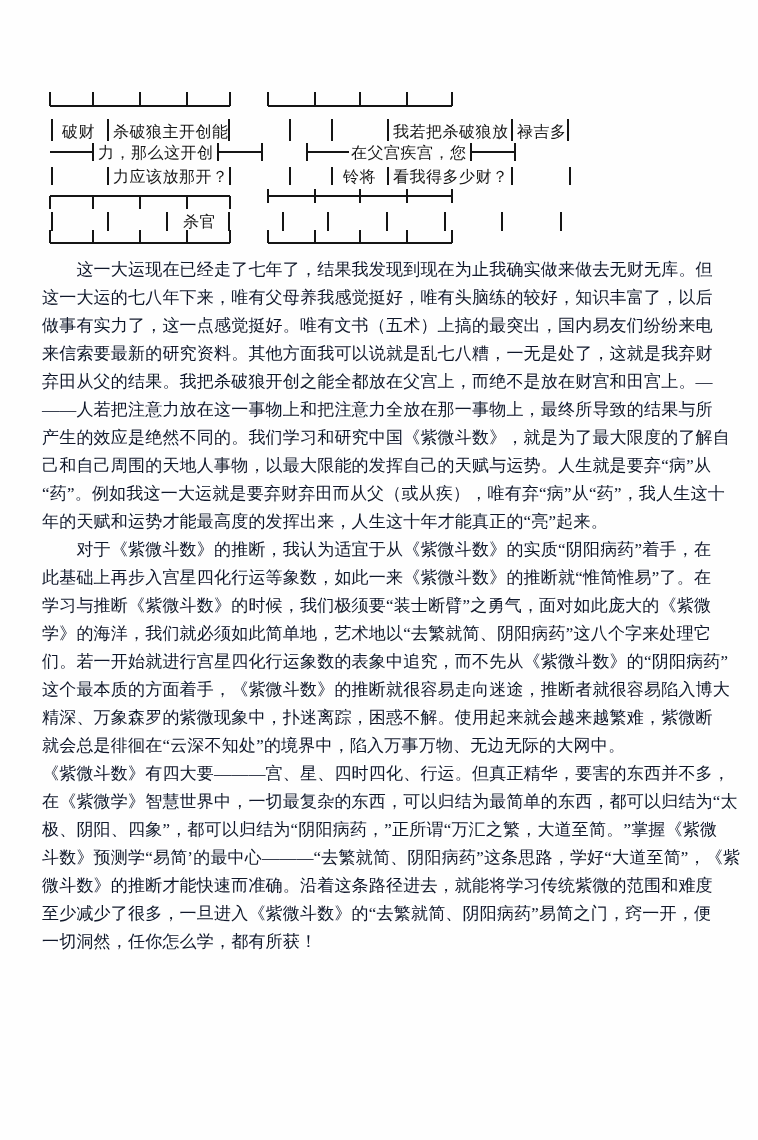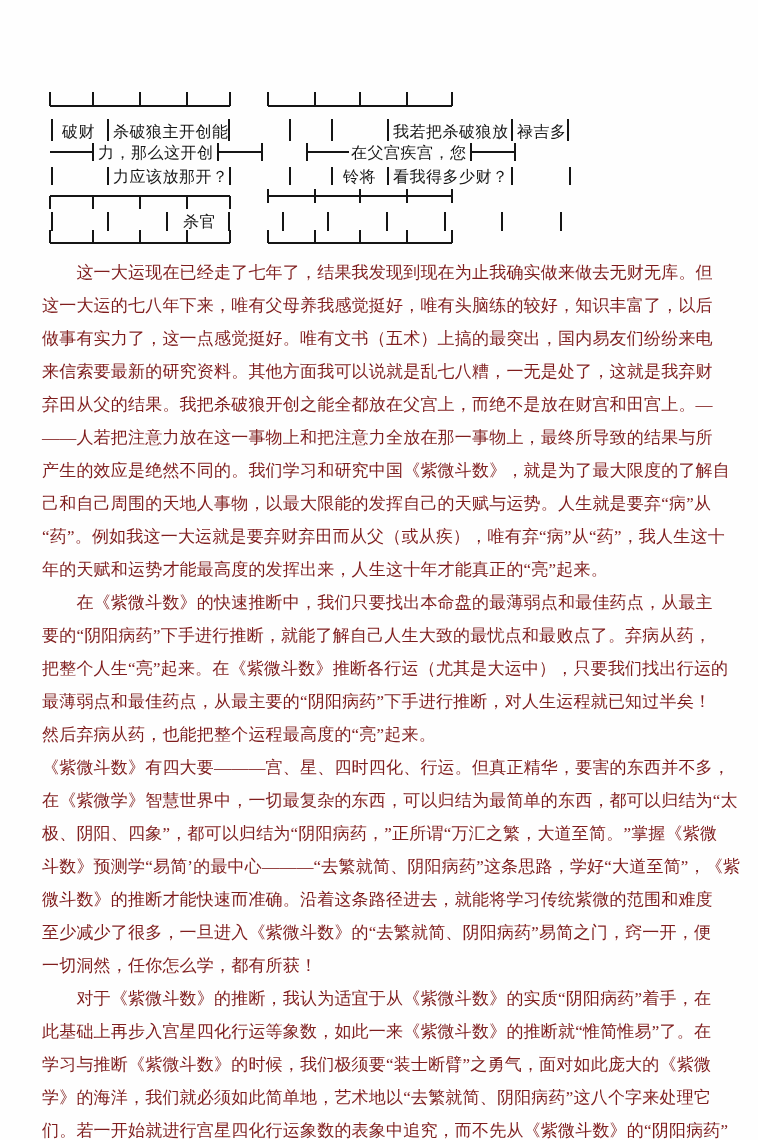--- a/index.html
+++ b/index.html
@@ -16,22 +16,22 @@
     font-size:16px;
     fill:#161616;
     letter-spacing:0.5px;
   }
   .gridline{stroke:#151515;stroke-width:2;fill:none;}
   .text-block{
     position:absolute;left:42px;top:256px;width:700px;
   }
   .para{
     font-size:17px;
-    line-height:33px;
-    color:#7f1d1d;
+    line-height:28px;
+    color:#0f172a;
     letter-spacing:0.2px;
     white-space:pre;
   }
 </style>
 </head>
 <body>
 
 <div class="page">
 
   <svg class="diagram" width="758" height="260" viewBox="0 0 758 260" aria-hidden="true">
@@ -79,35 +79,30 @@
     <div class="para">　　这一大运现在已经走了七年了，结果我发现到现在为止我确实做来做去无财无库。但
 这一大运的七八年下来，唯有父母养我感觉挺好，唯有头脑练的较好，知识丰富了，以后
 做事有实力了，这一点感觉挺好。唯有文书（五术）上搞的最突出，国内易友们纷纷来电
 来信索要最新的研究资料。其他方面我可以说就是乱七八糟，一无是处了，这就是我弃财
 弃田从父的结果。我把杀破狼开创之能全都放在父宫上，而绝不是放在财宫和田宫上。—
 ——人若把注意力放在这一事物上和把注意力全放在那一事物上，最终所导致的结果与所
 产生的效应是绝然不同的。我们学习和研究中国《紫微斗数》，就是为了最大限度的了解自
 己和自己周围的天地人事物，以最大限能的发挥自己的天赋与运势。人生就是要弃“病”从
 “药”。例如我这一大运就是要弃财弃田而从父（或从疾），唯有弃“病”从“药”，我人生这十
 年的天赋和运势才能最高度的发挥出来，人生这十年才能真正的“亮”起来。</div>
-    <div class="para">　　在《紫微斗数》的快速推断中，我们只要找出本命盘的最薄弱点和最佳药点，从最主
-要的“阴阳病药”下手进行推断，就能了解自己人生大致的最忧点和最败点了。弃病从药，
-把整个人生“亮”起来。在《紫微斗数》推断各行运（尤其是大运中），只要我们找出行运的
-最薄弱点和最佳药点，从最主要的“阴阳病药”下手进行推断，对人生运程就已知过半矣！
-然后弃病从药，也能把整个运程最高度的“亮”起来。</div>
-    <div class="para">《紫微斗数》有四大要———宫、星、四时四化、行运。但真正精华，要害的东西并不多，
-在《紫微学》智慧世界中，一切最复杂的东西，可以归结为最简单的东西，都可以归结为“太
-极、阴阳、四象”，都可以归结为“阴阳病药，”正所谓“万汇之繁，大道至简。”掌握《紫微
-斗数》预测学“易简’的最中心———“去繁就简、阴阳病药”这条思路，学好“大道至简”，《紫
-微斗数》的推断才能快速而准确。沿着这条路径进去，就能将学习传统紫微的范围和难度
-至少减少了很多，一旦进入《紫微斗数》的“去繁就简、阴阳病药”易简之门，窍一开，便
-一切洞然，任你怎么学，都有所获！</div>
     <div class="para">　　对于《紫微斗数》的推断，我认为适宜于从《紫微斗数》的实质“阴阳病药”着手，在
 此基础上再步入宫星四化行运等象数，如此一来《紫微斗数》的推断就“惟简惟易”了。在
 学习与推断《紫微斗数》的时候，我们极须要“装士断臂”之勇气，面对如此庞大的《紫微
 学》的海洋，我们就必须如此简单地，艺术地以“去繁就简、阴阳病药”这八个字来处理它
 们。若一开始就进行宫星四化行运象数的表象中追究，而不先从《紫微斗数》的“阴阳病药”
 这个最本质的方面着手，《紫微斗数》的推断就很容易走向迷途，推断者就很容易陷入博大
 精深、万象森罗的紫微现象中，扑迷离踪，困惑不解。使用起来就会越来越繁难，紫微断
 就会总是徘徊在“云深不知处”的境界中，陷入万事万物、无边无际的大网中。</div>
+    <div class="para">《紫微斗数》有四大要———宫、星、四时四化、行运。但真正精华，要害的东西并不多，
+在《紫微学》智慧世界中，一切最复杂的东西，可以归结为最简单的东西，都可以归结为“太
+极、阴阳、四象”，都可以归结为“阴阳病药，”正所谓“万汇之繁，大道至简。”掌握《紫微
+斗数》预测学“易简’的最中心———“去繁就简、阴阳病药”这条思路，学好“大道至简”，《紫
+微斗数》的推断才能快速而准确。沿着这条路径进去，就能将学习传统紫微的范围和难度
+至少减少了很多，一旦进入《紫微斗数》的“去繁就简、阴阳病药”易简之门，窍一开，便
+一切洞然，任你怎么学，都有所获！</div>
   </div>
 
 </div>
 
 </body></html>

